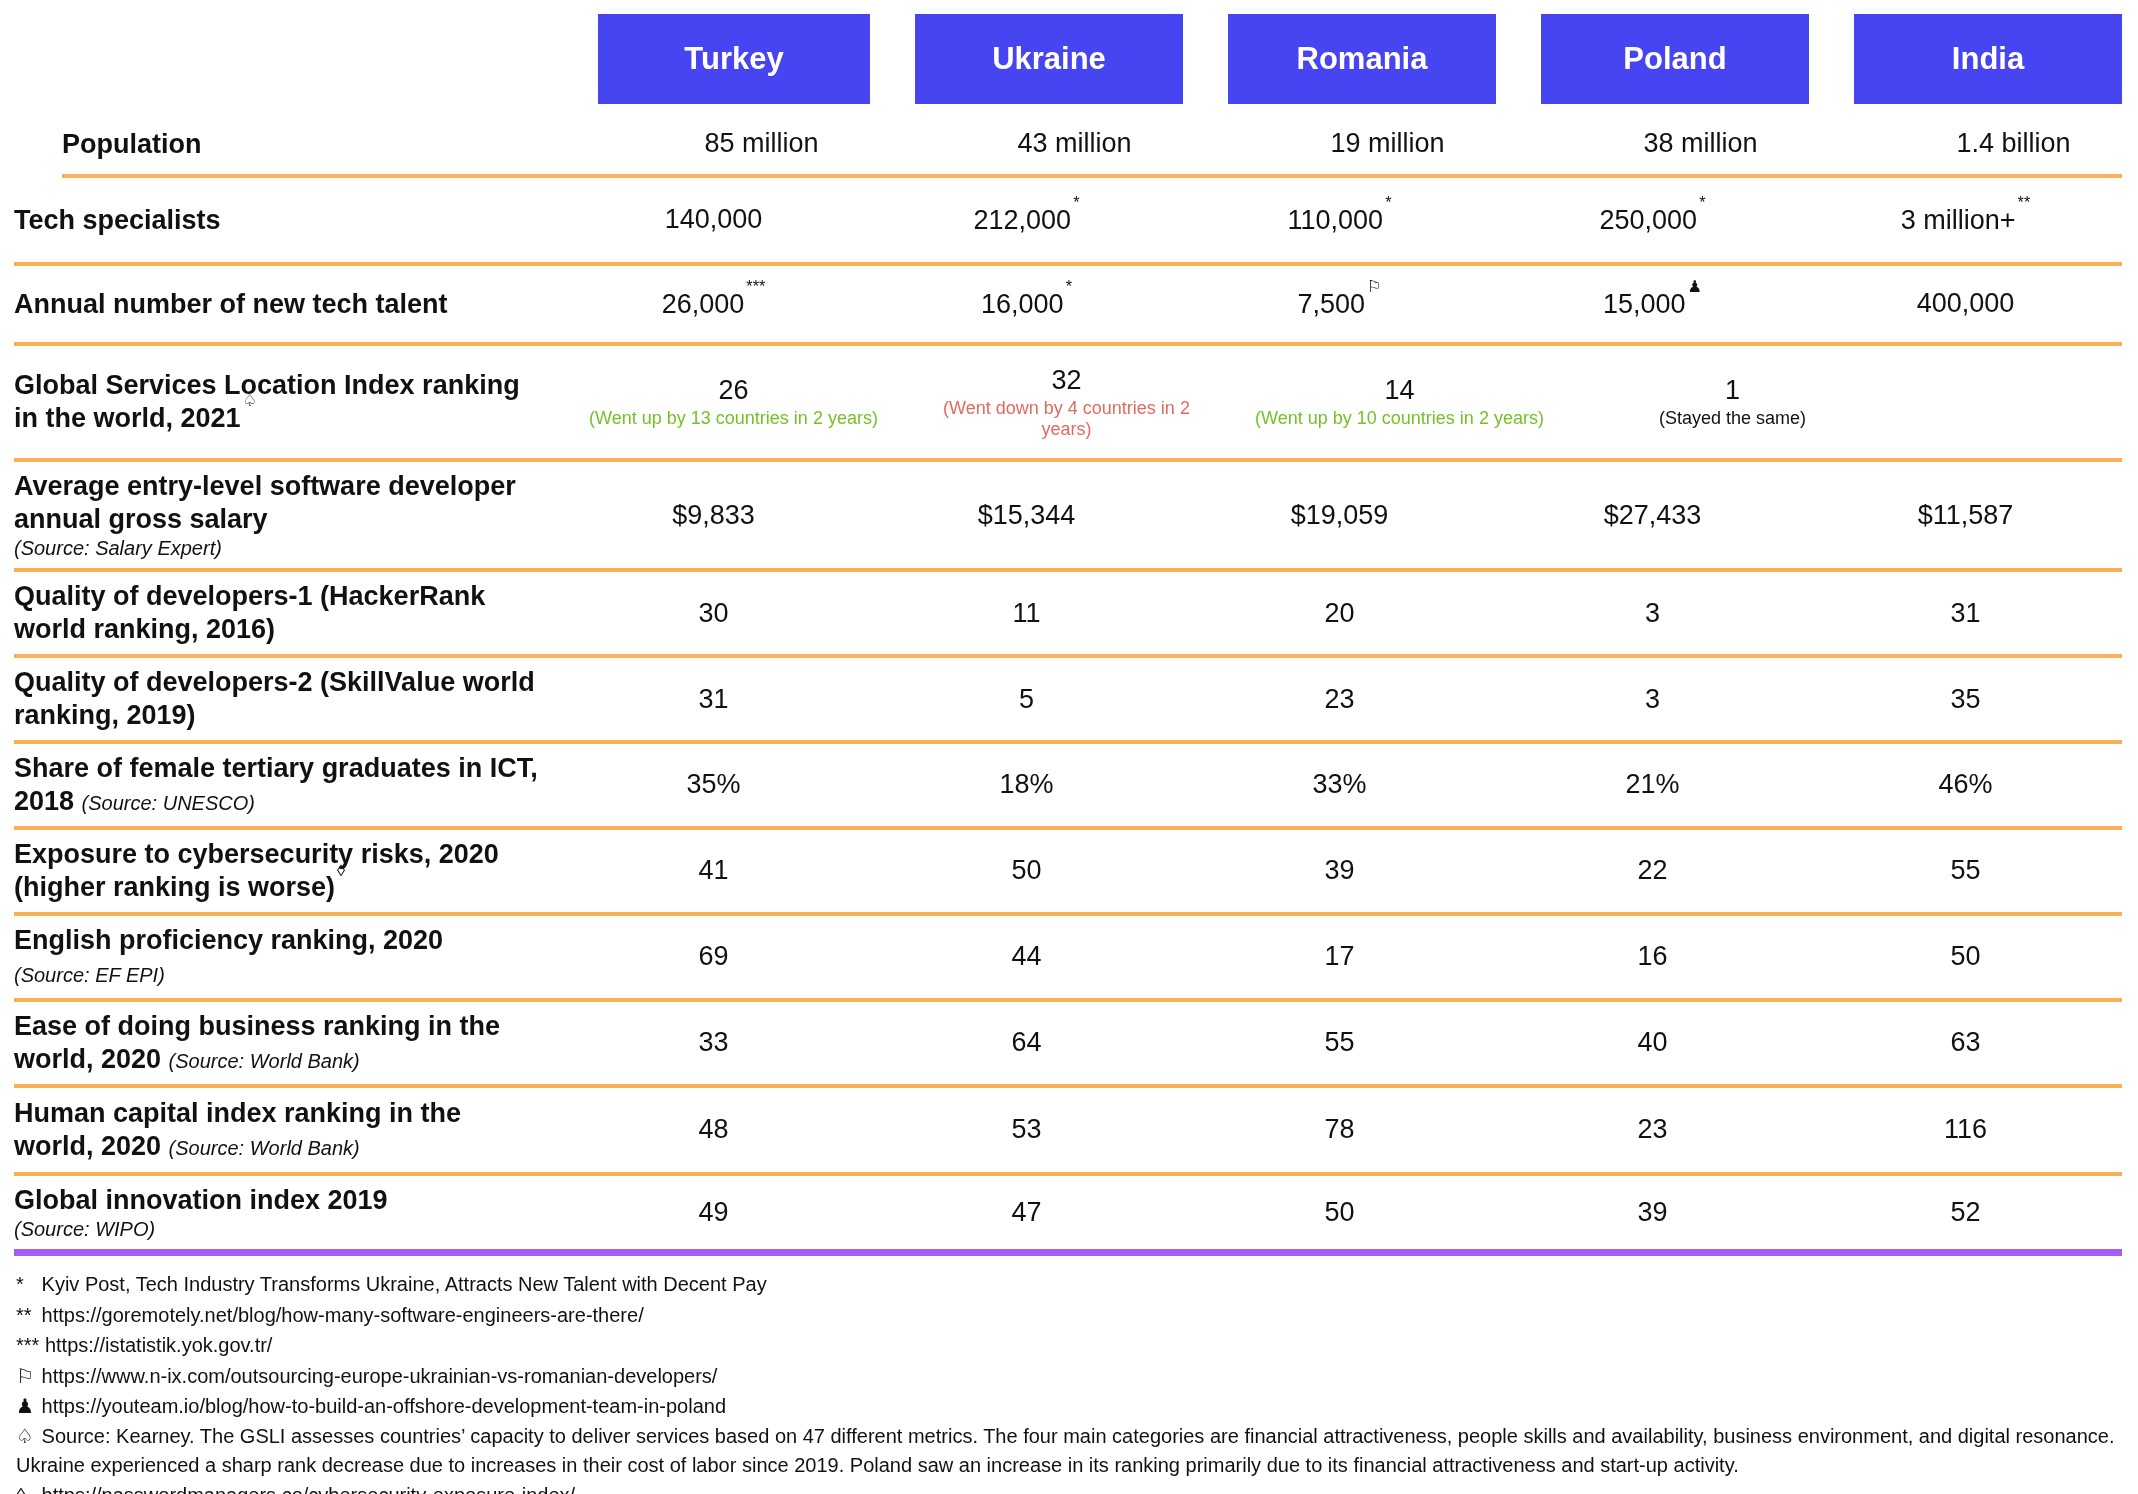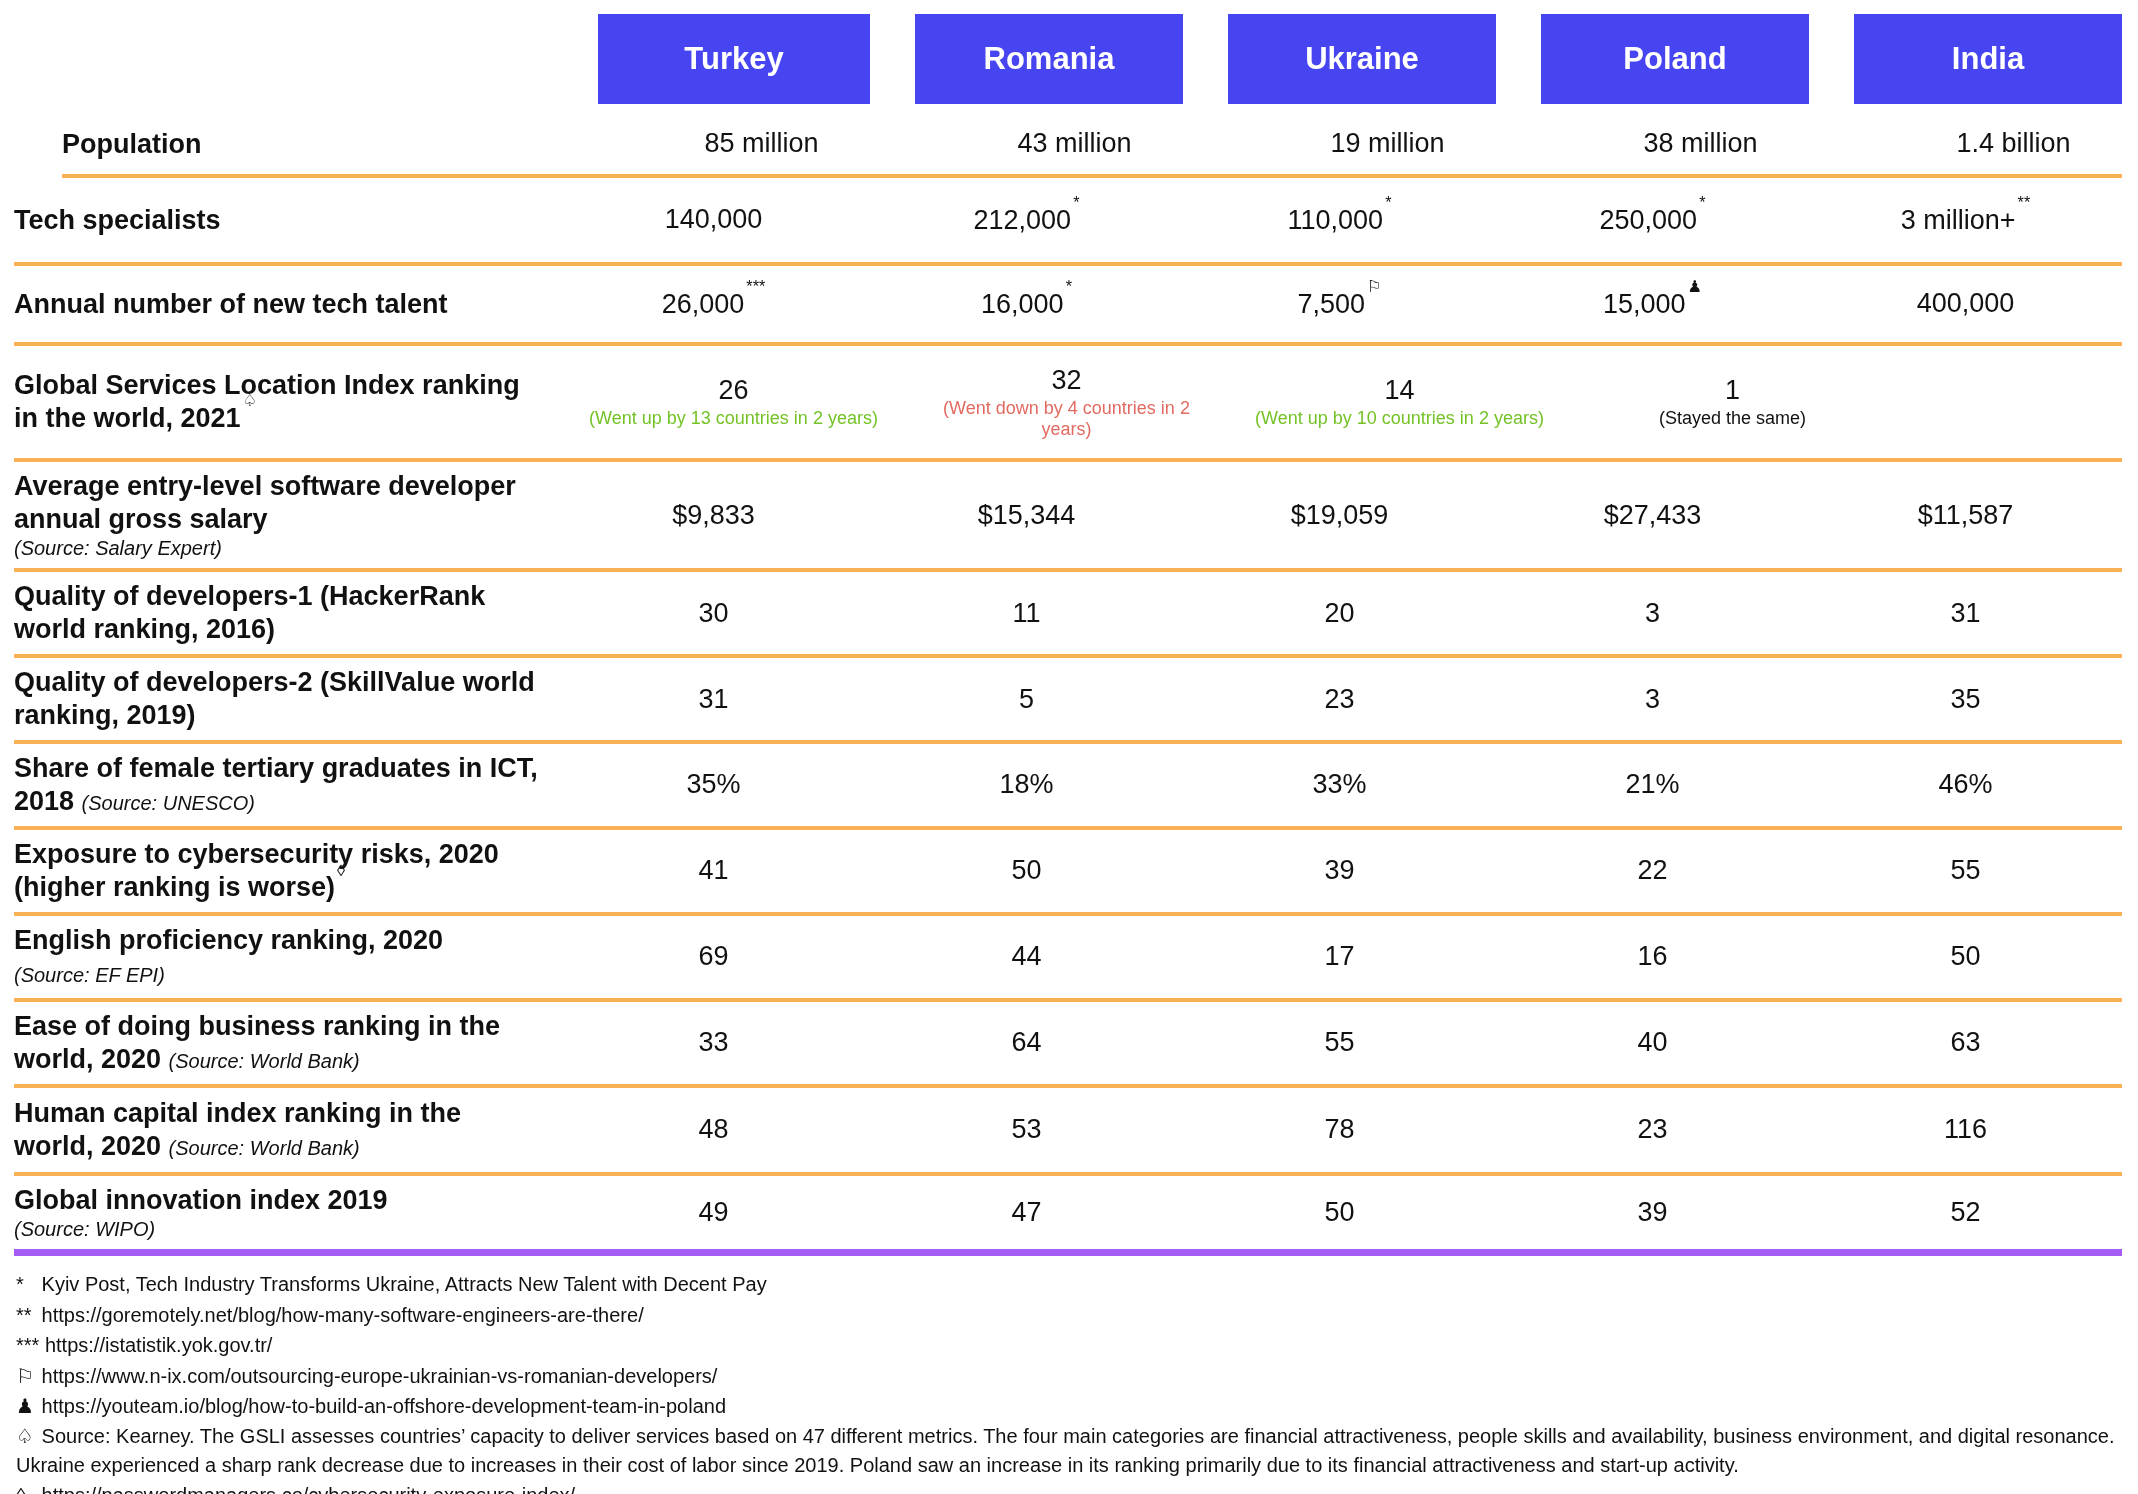--- a/index.html
+++ b/index.html
@@ -81,22 +81,22 @@
   .fsym { display: inline-block; min-width: 20px; }
 </style>
 </head>
 <body>
 
 <div>
   <div class="grid-row header-row">
     <div></div>
 
   <div class="header-cell">Turkey</div>
+      <div class="header-cell">Ukraine</div>
       <div class="header-cell">Romania</div>
-      <div class="header-cell">Ukraine</div>
       <div class="header-cell">Poland</div>
       <div class="header-cell">India</div>
     </div>
   <div class="rows">
 
   <div class="grid-row">
         <div class="label-cell"><span class="lbl">Population</span></div>
         <div class="value-cell"><span class="val">85 million</span></div>
         <div class="value-cell"><span class="val">43 million</span></div>
         <div class="value-cell"><span class="val">19 million</span></div>

